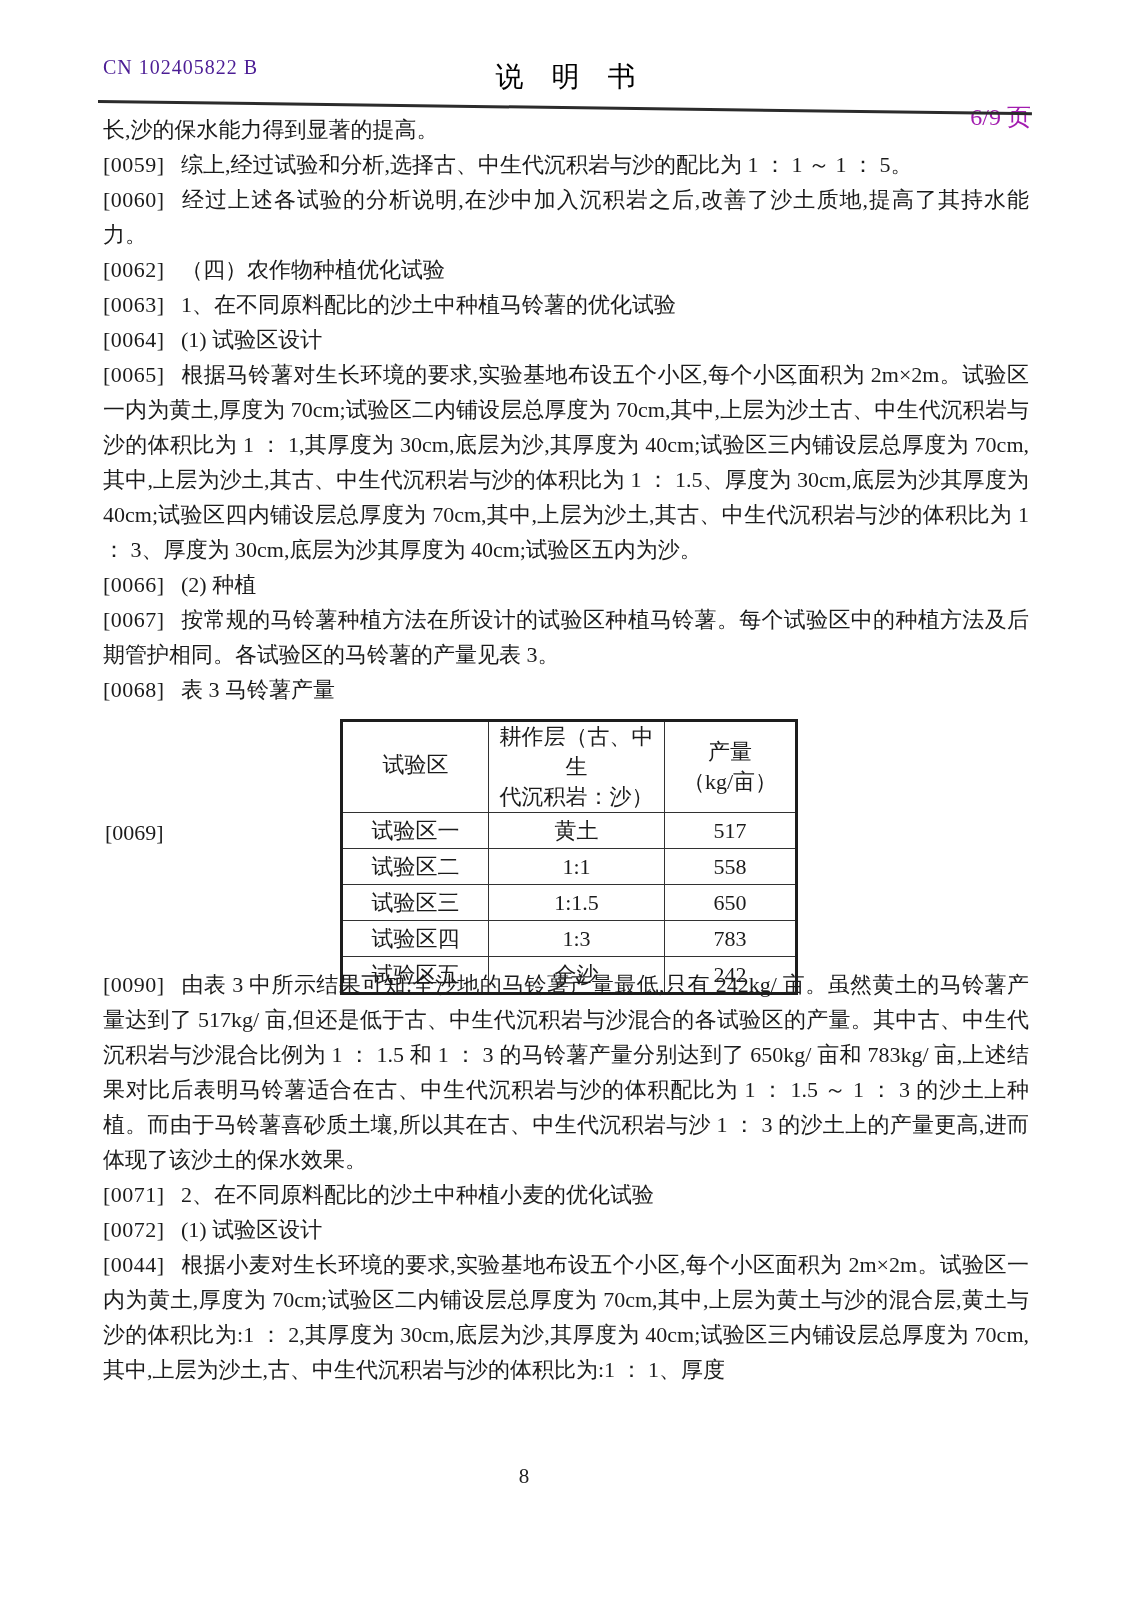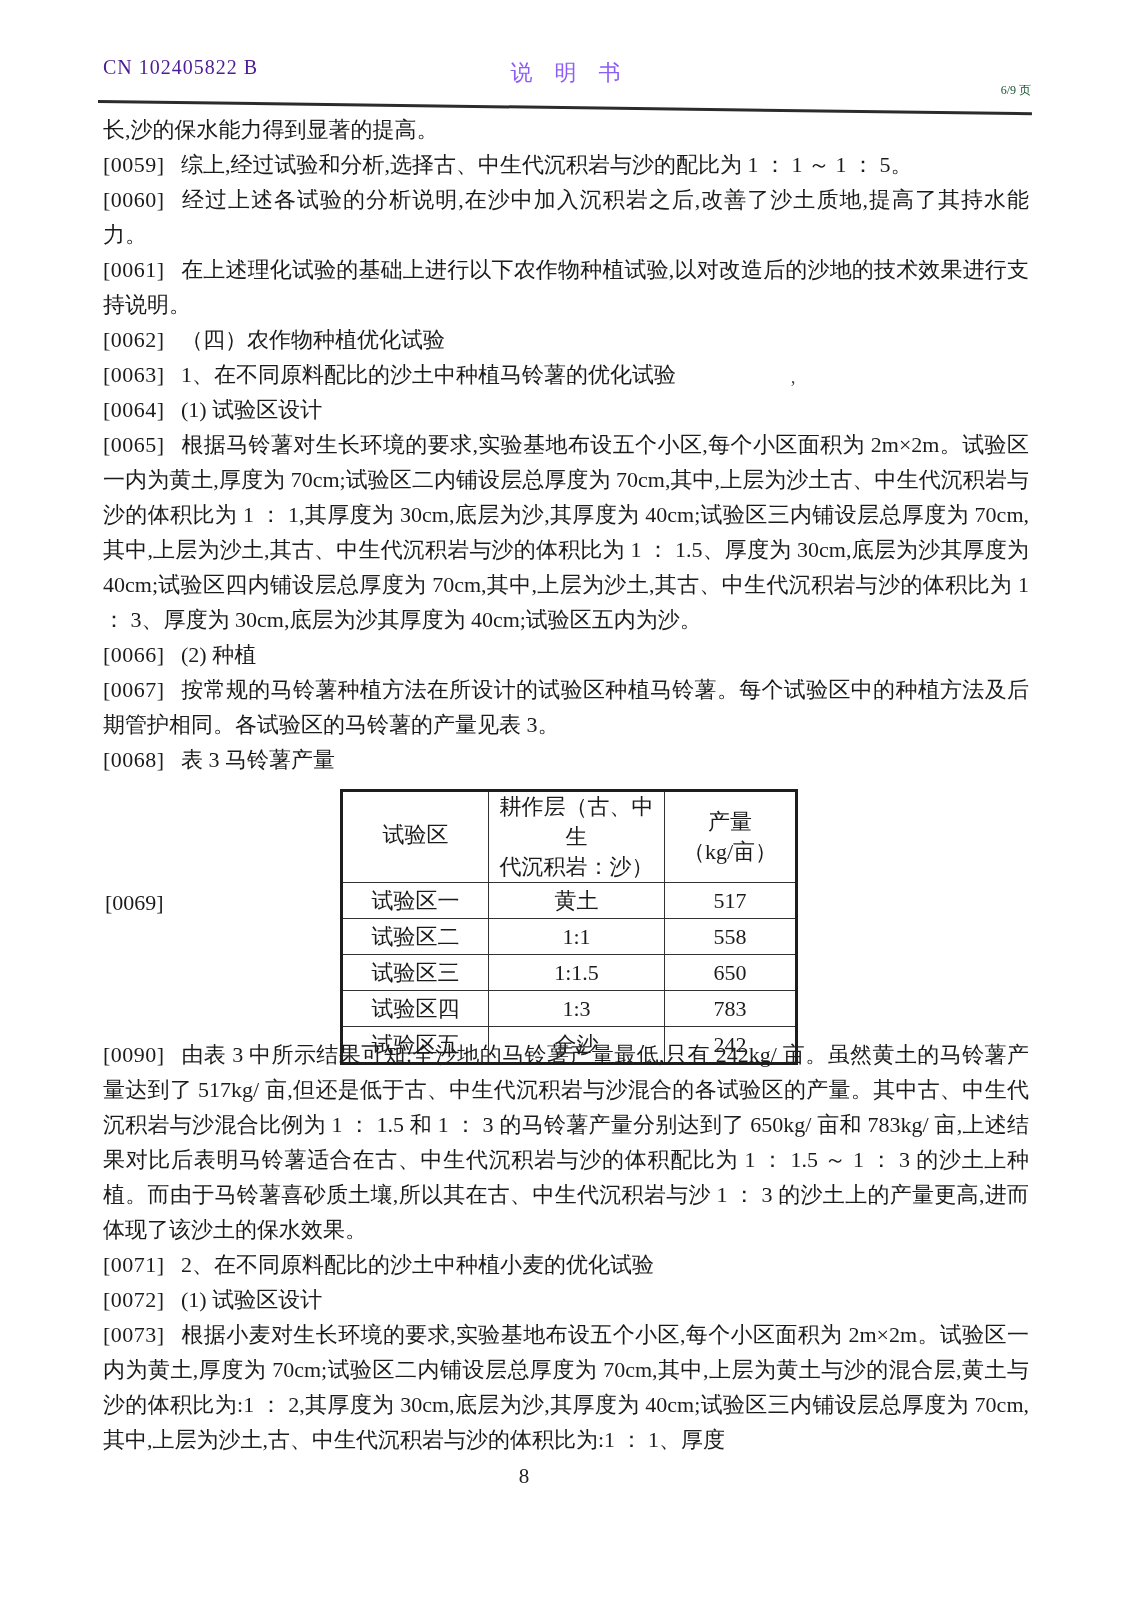--- a/index.html
+++ b/index.html
@@ -4,22 +4,22 @@
 <style>
   html,body{margin:0;padding:0;}
   body{
     width:1131px;height:1600px;position:relative;
     background:#ffffff;color:#1b1b1b;
     font-family:"Liberation Serif","DejaVu Serif",serif;
     overflow:hidden;
   }
   
   .hdr-doc{position:absolute;left:103px;top:56px;font-size:20px;letter-spacing:1px;color:#4c1d95;text-align:right;}
-  .hdr-title{position:absolute;left:0;top:58px;width:1131px;text-align:center;font-size:22px;color:#8b5cf6;}
-  .hdr-page{position:absolute;right:100px;top:82px;font-size:12px;color:#14532d;}
+  .hdr-title{position:absolute;left:0;top:58px;width:1131px;text-align:center;font-size:28px;color:#000000;}
+  .hdr-page{position:absolute;right:100px;top:101px;font-size:24px;color:#a21caf;}
   .hdr-rule{position:absolute;left:98px;top:100px;width:934px;height:3px;background:#2b2b2b;
             transform:rotate(0.75deg);transform-origin:left center;}
   
   .content{
     position:absolute;left:103px;top:112px;width:926px;
     font-size:22px;line-height:35px;text-align:justify;
   }
   .content p{margin:0;padding:0;}
   .ptag{display:inline-block;min-width:62px;margin-right:16px;letter-spacing:0.5px;}
   
@@ -54,21 +54,20 @@
 </div>
 
 <span class="artifact">’</span>
 
 <div class="content">
 
   <p>长,沙的保水能力得到显著的提高。</p>
 
   <p><span class="ptag">[0059]</span><span>综上,经过试验和分析,选择古、中生代沉积岩与沙的配比为 1 ： 1 ～ 1 ： 5。</span></p>
   <p><span class="ptag">[0060]</span><span>经过上述各试验的分析说明,在沙中加入沉积岩之后,改善了沙土质地,提高了其持水能力。</span></p>
-  <p><span class="ptag">[0061]</span><span>在上述理化试验的基础上进行以下农作物种植试验,以对改造后的沙地的技术效果进行支持说明。</span></p>
   <p><span class="ptag">[0062]</span><span>（四）农作物种植优化试验</span></p>
   <p><span class="ptag">[0063]</span><span>1、在不同原料配比的沙土中种植马铃薯的优化试验</span></p>
   <p><span class="ptag">[0064]</span><span>(1) 试验区设计</span></p>
   <p><span class="ptag">[0065]</span><span>根据马铃薯对生长环境的要求,实验基地布设五个小区,每个小区面积为 2m×2m。试验区一内为黄土,厚度为 70cm;试验区二内铺设层总厚度为 70cm,其中,上层为沙土古、中生代沉积岩与沙的体积比为 1 ： 1,其厚度为 30cm,底层为沙,其厚度为 40cm;试验区三内铺设层总厚度为 70cm,其中,上层为沙土,其古、中生代沉积岩与沙的体积比为 1 ： 1.5、厚度为 30cm,底层为沙其厚度为 40cm;试验区四内铺设层总厚度为 70cm,其中,上层为沙土,其古、中生代沉积岩与沙的体积比为 1 ： 3、厚度为 30cm,底层为沙其厚度为 40cm;试验区五内为沙。</span></p>
   <p><span class="ptag">[0066]</span><span>(2) 种植</span></p>
   <p><span class="ptag">[0067]</span><span>按常规的马铃薯种植方法在所设计的试验区种植马铃薯。每个试验区中的种植方法及后期管护相同。各试验区的马铃薯的产量见表 3。</span></p>
   <p><span class="ptag">[0068]</span><span>表 3 马铃薯产量</span></p>
 
   <div class="table-wrap">
     <span class="table-tag">[0069]</span>
@@ -114,17 +113,17 @@
           <td>全沙</td>
           <td>242</td>
         </tr>
       </tbody>
     </table>
   </div>
 
   <p><span class="ptag">[0090]</span><span>由表 3 中所示结果可知:全沙地的马铃薯产量最低,只有 242kg/ 亩。虽然黄土的马铃薯产量达到了 517kg/ 亩,但还是低于古、中生代沉积岩与沙混合的各试验区的产量。其中古、中生代沉积岩与沙混合比例为 1 ： 1.5 和 1 ： 3 的马铃薯产量分别达到了 650kg/ 亩和 783kg/ 亩,上述结果对比后表明马铃薯适合在古、中生代沉积岩与沙的体积配比为 1 ： 1.5 ～ 1 ： 3 的沙土上种植。而由于马铃薯喜砂质土壤,所以其在古、中生代沉积岩与沙 1 ： 3 的沙土上的产量更高,进而体现了该沙土的保水效果。</span></p>
   <p><span class="ptag">[0071]</span><span>2、在不同原料配比的沙土中种植小麦的优化试验</span></p>
   <p><span class="ptag">[0072]</span><span>(1) 试验区设计</span></p>
-  <p><span class="ptag">[0073]</span><span>根据小麦对生长环境的要求,实验基地布设五个小区,每个小区面积为 2m×2m。试验区一内为黄土,厚度为 70cm;试验区二内铺设层总厚度为 70cm,其中,上层为黄土与沙的混合层,黄土与沙的体积比为:1 ： 2,其厚度为 30cm,底层为沙,其厚度为 40cm;试验区三内铺设层总厚度为 70cm,其中,上层为沙土,古、中生代沉积岩与沙的体积比为:1 ： 1、厚度</span></p>
+  <p><span class="ptag">[0044]</span><span>根据小麦对生长环境的要求,实验基地布设五个小区,每个小区面积为 2m×2m。试验区一内为黄土,厚度为 70cm;试验区二内铺设层总厚度为 70cm,其中,上层为黄土与沙的混合层,黄土与沙的体积比为:1 ： 2,其厚度为 30cm,底层为沙,其厚度为 40cm;试验区三内铺设层总厚度为 70cm,其中,上层为沙土,古、中生代沉积岩与沙的体积比为:1 ： 1、厚度</span></p>
 
 </div>
 
 <div class="footer-num">8</div>
 
 </body></html>

